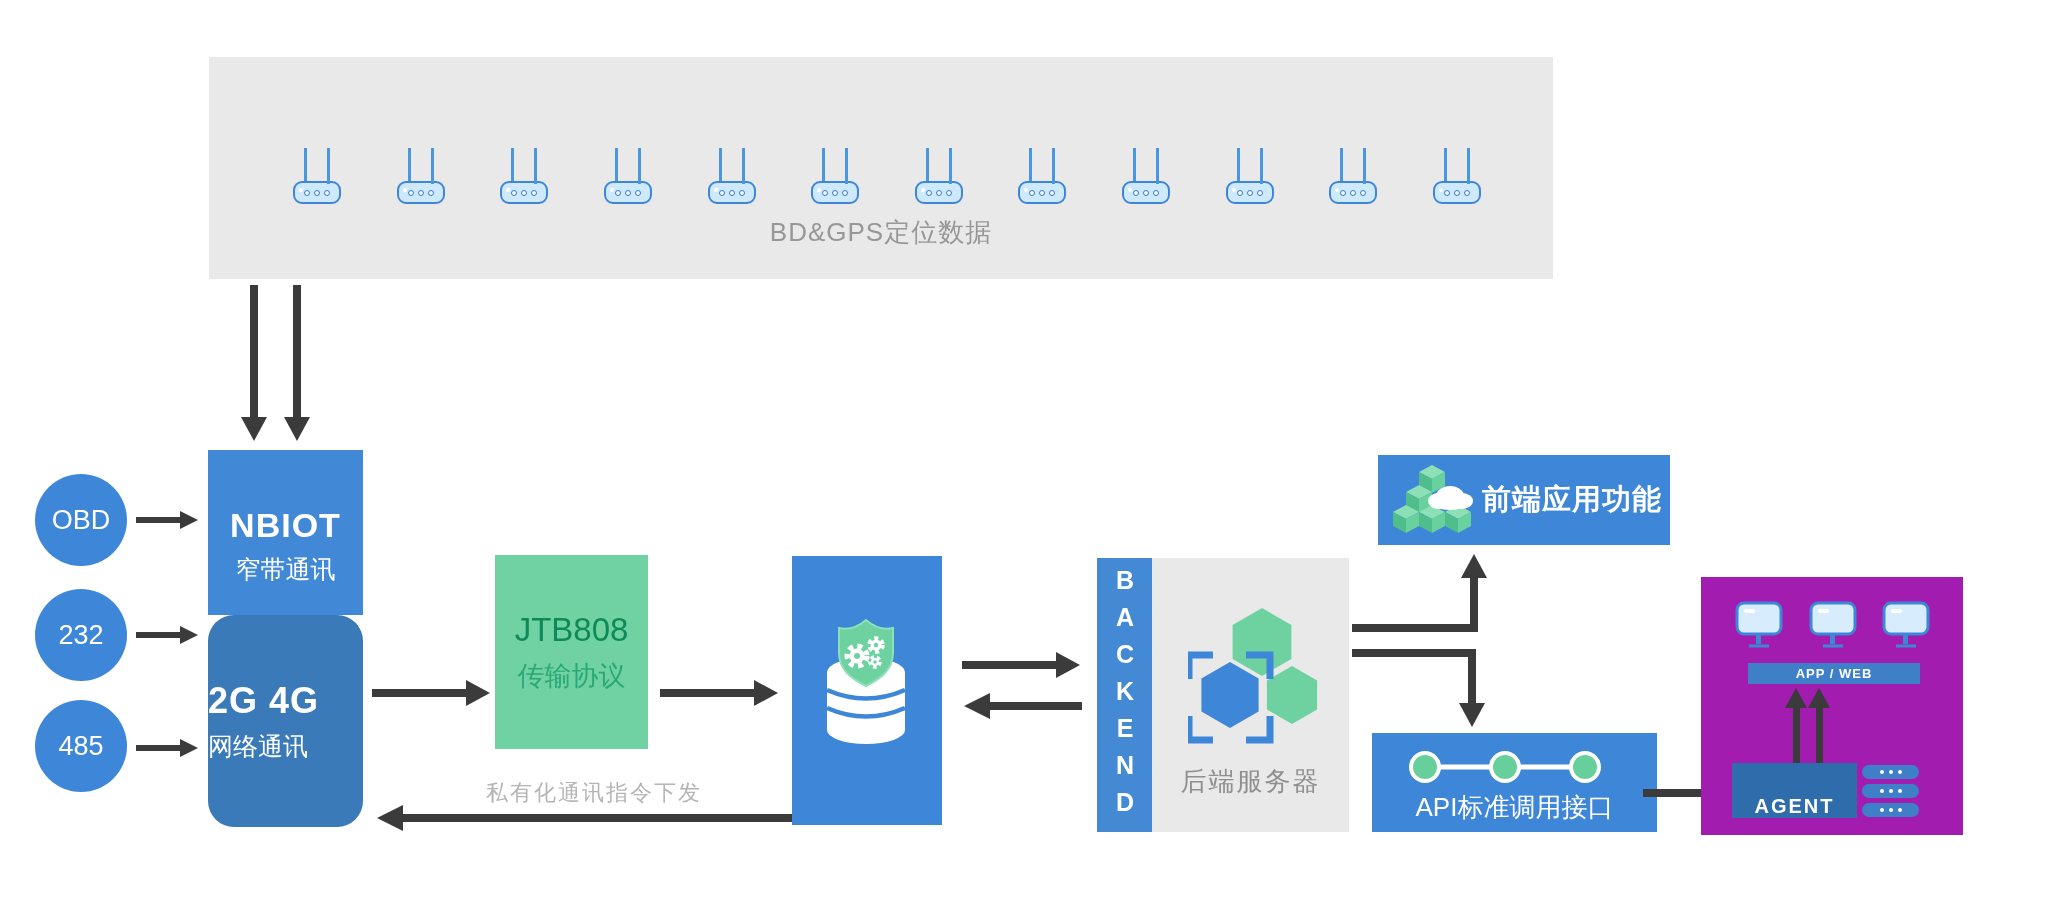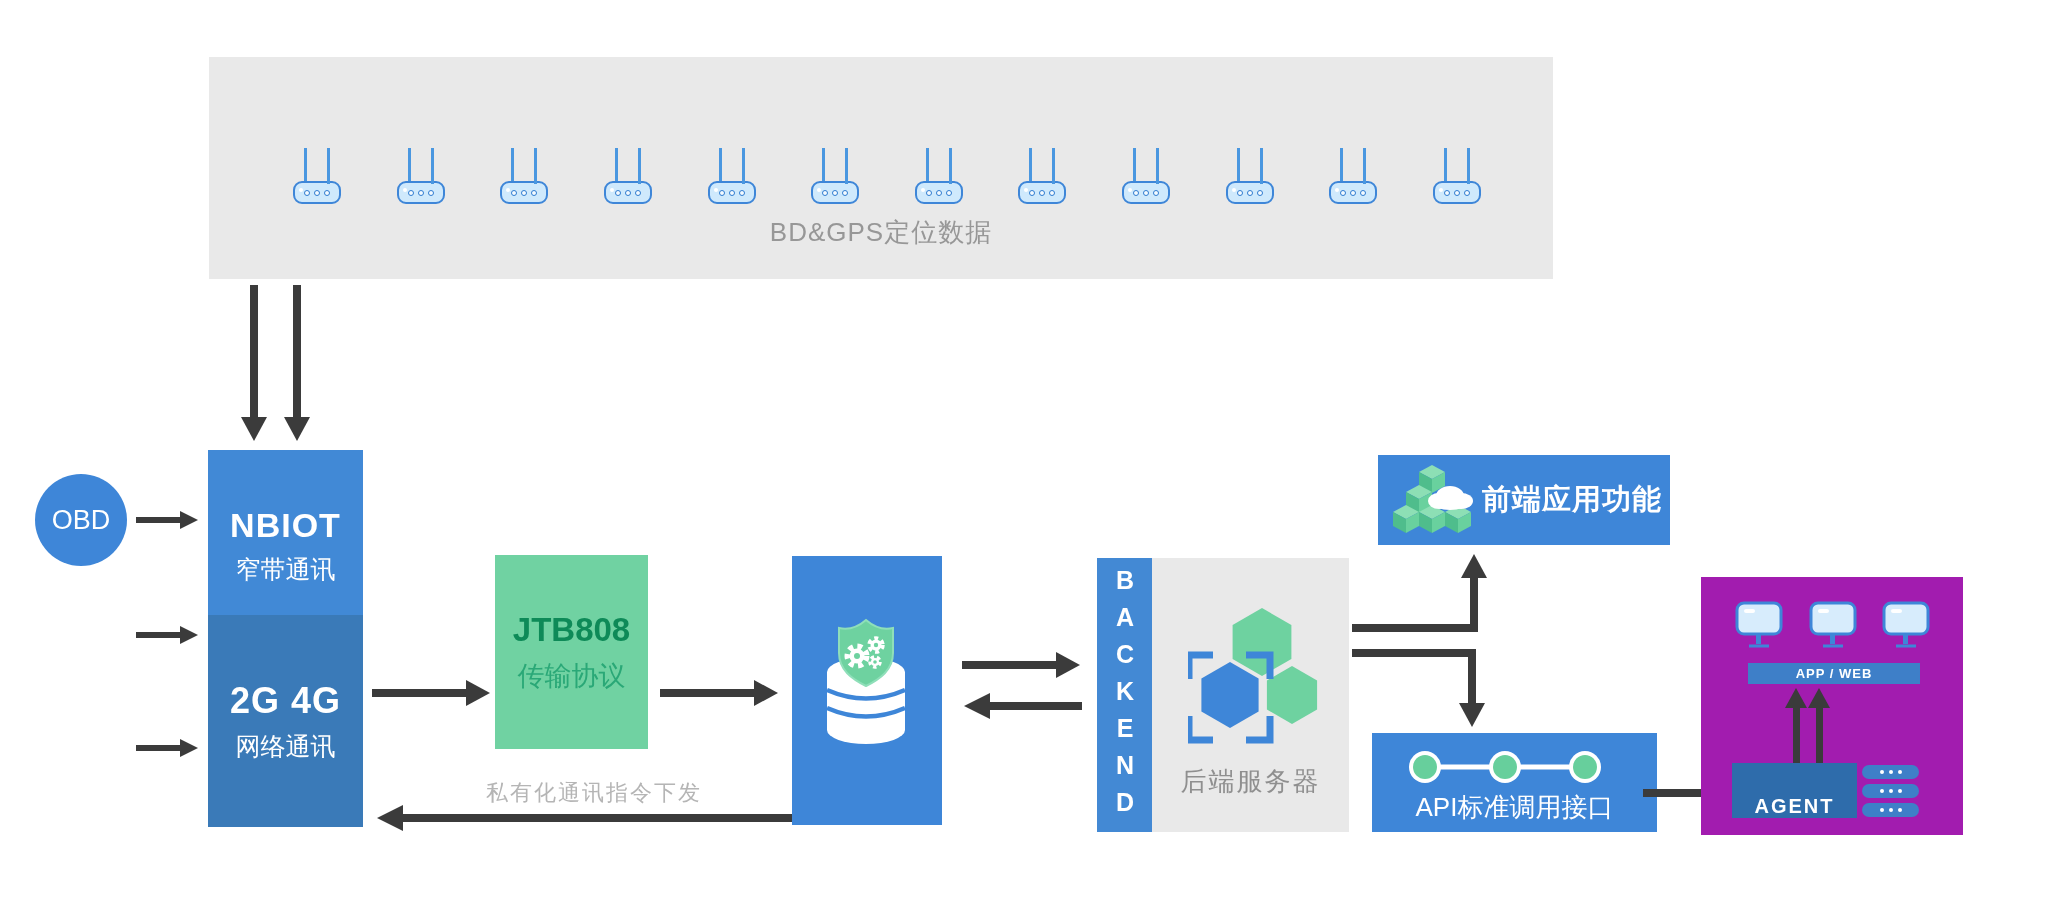--- a/index.html
+++ b/index.html
@@ -29,27 +29,27 @@
   .rdot{width:6px;height:6px;border-radius:50%;border:1.7px solid #2f7bd0;background:#f4faff;box-sizing:border-box;}
   .gps-caption{position:absolute;left:0;right:0;top:158px;text-align:center;font-size:26px;color:#979797;letter-spacing:1px;}
   
   .in-circle{width:92px;height:92px;border-radius:50%;background:#3e86d8;color:#fff;
              display:flex;align-items:center;justify-content:center;font-size:27px;}
   
   .comm{left:208px;top:450px;width:155px;height:377px;}
   .comm-top{position:absolute;left:0;top:0;width:100%;height:165px;background:#4189d6;color:#fff;
             display:flex;flex-direction:column;align-items:center;justify-content:center;padding-top:26px;box-sizing:border-box;}
   .comm-bottom{position:absolute;left:0;top:165px;width:100%;height:212px;background:#3a7ab8;color:#fff;
-            display:flex;flex-direction:column;align-items:center;justify-content:center;box-sizing:border-box;}
+            display:flex;flex-direction:column;justify-content:center;box-sizing:border-box;border-radius:26px;}
   .t-big{font-size:34px;font-weight:bold;letter-spacing:1px;}
   .t-sub{font-size:25px;margin-top:8px;}
   
   .proto{left:495px;top:555px;width:153px;height:194px;background:#70d2a2;
          display:flex;flex-direction:column;align-items:center;justify-content:center;}
-  .proto .p1{font-size:33px;font-weight:bold;color:#0e8a58;}
+  .proto .p1{font-size:33px;font-weight:normal;color:#0e8a58;}
   .proto .p2{font-size:27px;color:#2aa877;margin-top:9px;}
   
   .gateway{left:792px;top:556px;width:150px;height:269px;background:#3e86d8;}
   
   .bk-strip{left:1097px;top:558px;width:55px;height:274px;background:#4389d4;}
   .vtext{position:absolute;inset:0;display:flex;align-items:center;justify-content:center;
          writing-mode:vertical-rl;text-orientation:upright;color:#fff;font-weight:bold;font-size:25px;letter-spacing:9px;}
   .bk-box{left:1152px;top:558px;width:197px;height:274px;background:#e9e9e9;}
   .bk-caption{position:absolute;left:0;right:0;top:206px;text-align:center;font-size:26px;color:#8f8f8f;letter-spacing:2px;}
   
@@ -168,20 +168,26 @@
 
   <div>
     <div class="ln" style="left:250px;top:285px;width:8px;height:132px;"></div>
     <div class="hd h-d" style="left:241px;top:417px;"></div>
     <div class="ln" style="left:293px;top:285px;width:8px;height:132px;"></div>
     <div class="hd h-d" style="left:284px;top:417px;"></div>
   </div>
 
   <div class="abs in-circle" style="left:35px;top:474px;">
       <span>OBD</span>
+    </div>
+  <div class="abs in-circle" style="left:35px;top:589px;">
+      <span>232</span>
+    </div>
+  <div class="abs in-circle" style="left:35px;top:700px;">
+      <span>485</span>
     </div>
 
   <div>
     <div class="ln" style="left:136px;top:517px;width:44px;height:6px;"></div>
     <div class="hd h-sm-r" style="left:180px;top:511px;"></div>
   </div>
   <div>
     <div class="ln" style="left:136px;top:632px;width:44px;height:6px;"></div>
     <div class="hd h-sm-r" style="left:180px;top:626px;"></div>
   </div>

